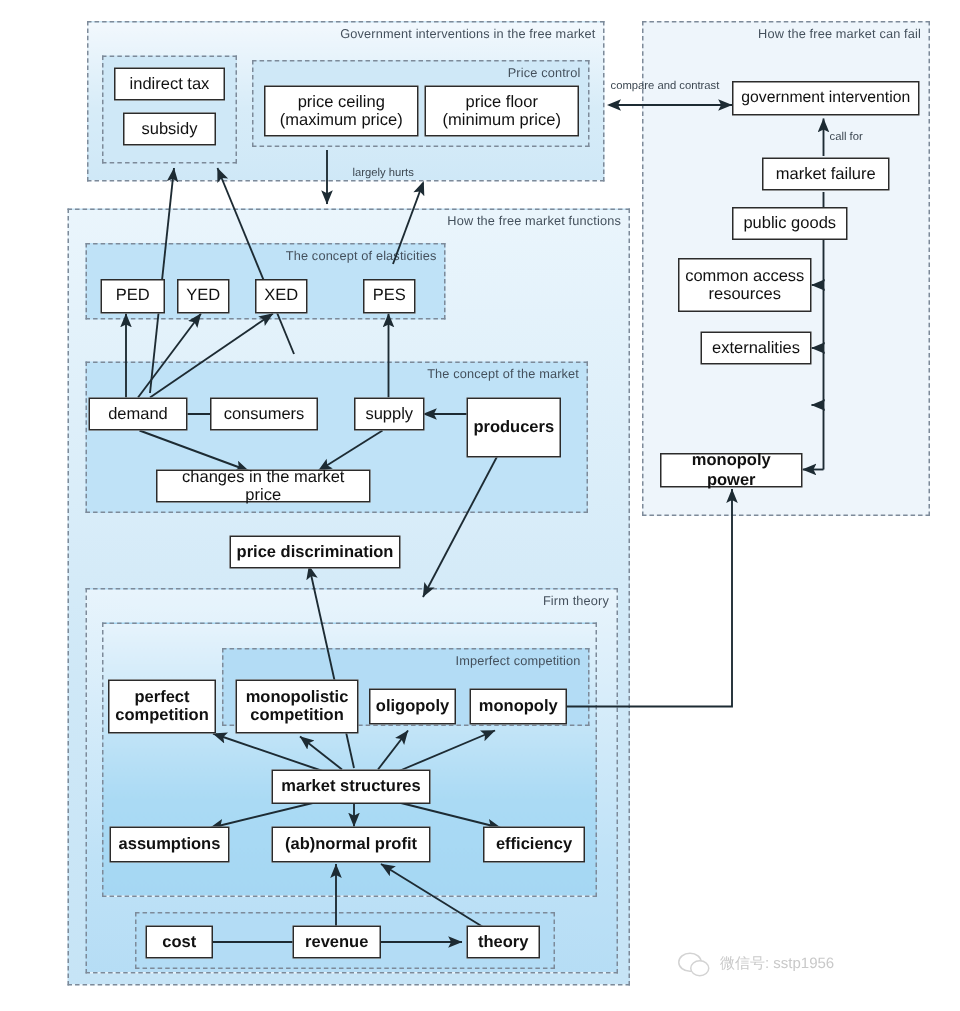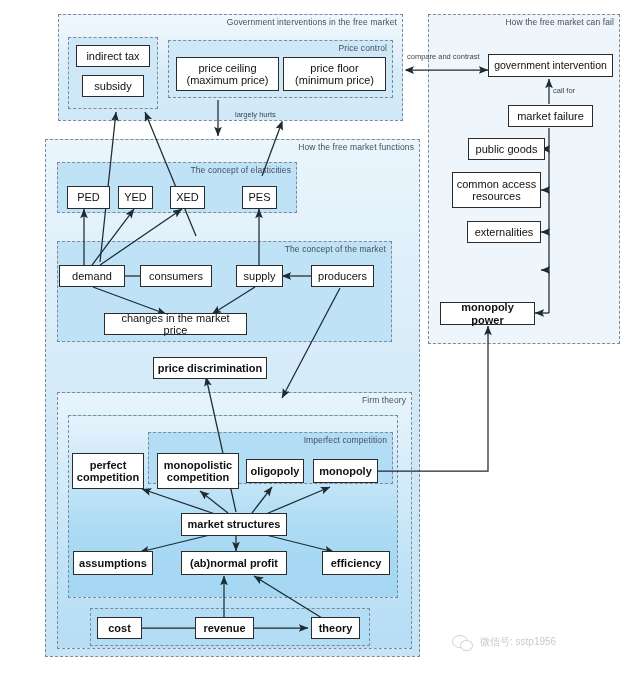--- a/index.html
+++ b/index.html
@@ -158,35 +158,35 @@
   <div class="node" style="left:76px;top:45px;width:74px;height:22px;">indirect tax</div>
   <div class="node" style="left:82px;top:75px;width:62px;height:22px;">subsidy</div>
 
   <div class="node" style="left:176px;top:57px;width:103px;height:34px;white-space:pre-line;">price ceiling
 (maximum price)</div>
   <div class="node" style="left:283px;top:57px;width:103px;height:34px;white-space:pre-line;">price floor
 (minimum price)</div>
 
   <div class="node" style="left:488px;top:54px;width:125px;height:23px;font-size:10.5px;">government intervention</div>
   <div class="node" style="left:508px;top:105px;width:85px;height:22px;">market failure</div>
-  <div class="node" style="left:468px;top:138px;width:77px;height:22px;">public goods</div>
+  <div class="node" style="left:488px;top:138px;width:77px;height:22px;">public goods</div>
   <div class="node" style="left:452px;top:172px;width:89px;height:36px;white-space:pre-line;">common access
 resources</div>
   <div class="node" style="left:467px;top:221px;width:74px;height:22px;">externalities</div>
   <div class="node bold" style="left:440px;top:302px;width:95px;height:23px;">monopoly power</div>
 
   <div class="node" style="left:67px;top:186px;width:43px;height:23px;">PED</div>
   <div class="node" style="left:118px;top:186px;width:35px;height:23px;">YED</div>
   <div class="node" style="left:170px;top:186px;width:35px;height:23px;">XED</div>
   <div class="node" style="left:242px;top:186px;width:35px;height:23px;">PES</div>
 
   <div class="node" style="left:59px;top:265px;width:66px;height:22px;">demand</div>
   <div class="node" style="left:140px;top:265px;width:72px;height:22px;">consumers</div>
   <div class="node" style="left:236px;top:265px;width:47px;height:22px;">supply</div>
-  <div class="node" style="left:311px;top:265px;width:63px;height:22px;">producers</div>
+  <div class="node" style="left:311px;top:265px;width:63px;height:40px;font-weight:bold;">producers</div>
   <div class="node" style="left:104px;top:313px;width:143px;height:22px;">changes in the market price</div>
 
   <div class="node bold" style="left:153px;top:357px;width:114px;height:22px;">price discrimination</div>
 
   <div class="node bold" style="left:72px;top:453px;width:72px;height:36px;white-space:pre-line;">perfect
 competition</div>
   <div class="node bold" style="left:157px;top:453px;width:82px;height:36px;white-space:pre-line;">monopolistic
 competition</div>
   <div class="node bold" style="left:246px;top:459px;width:58px;height:24px;">oligopoly</div>
   <div class="node bold" style="left:313px;top:459px;width:65px;height:24px;">monopoly</div>

